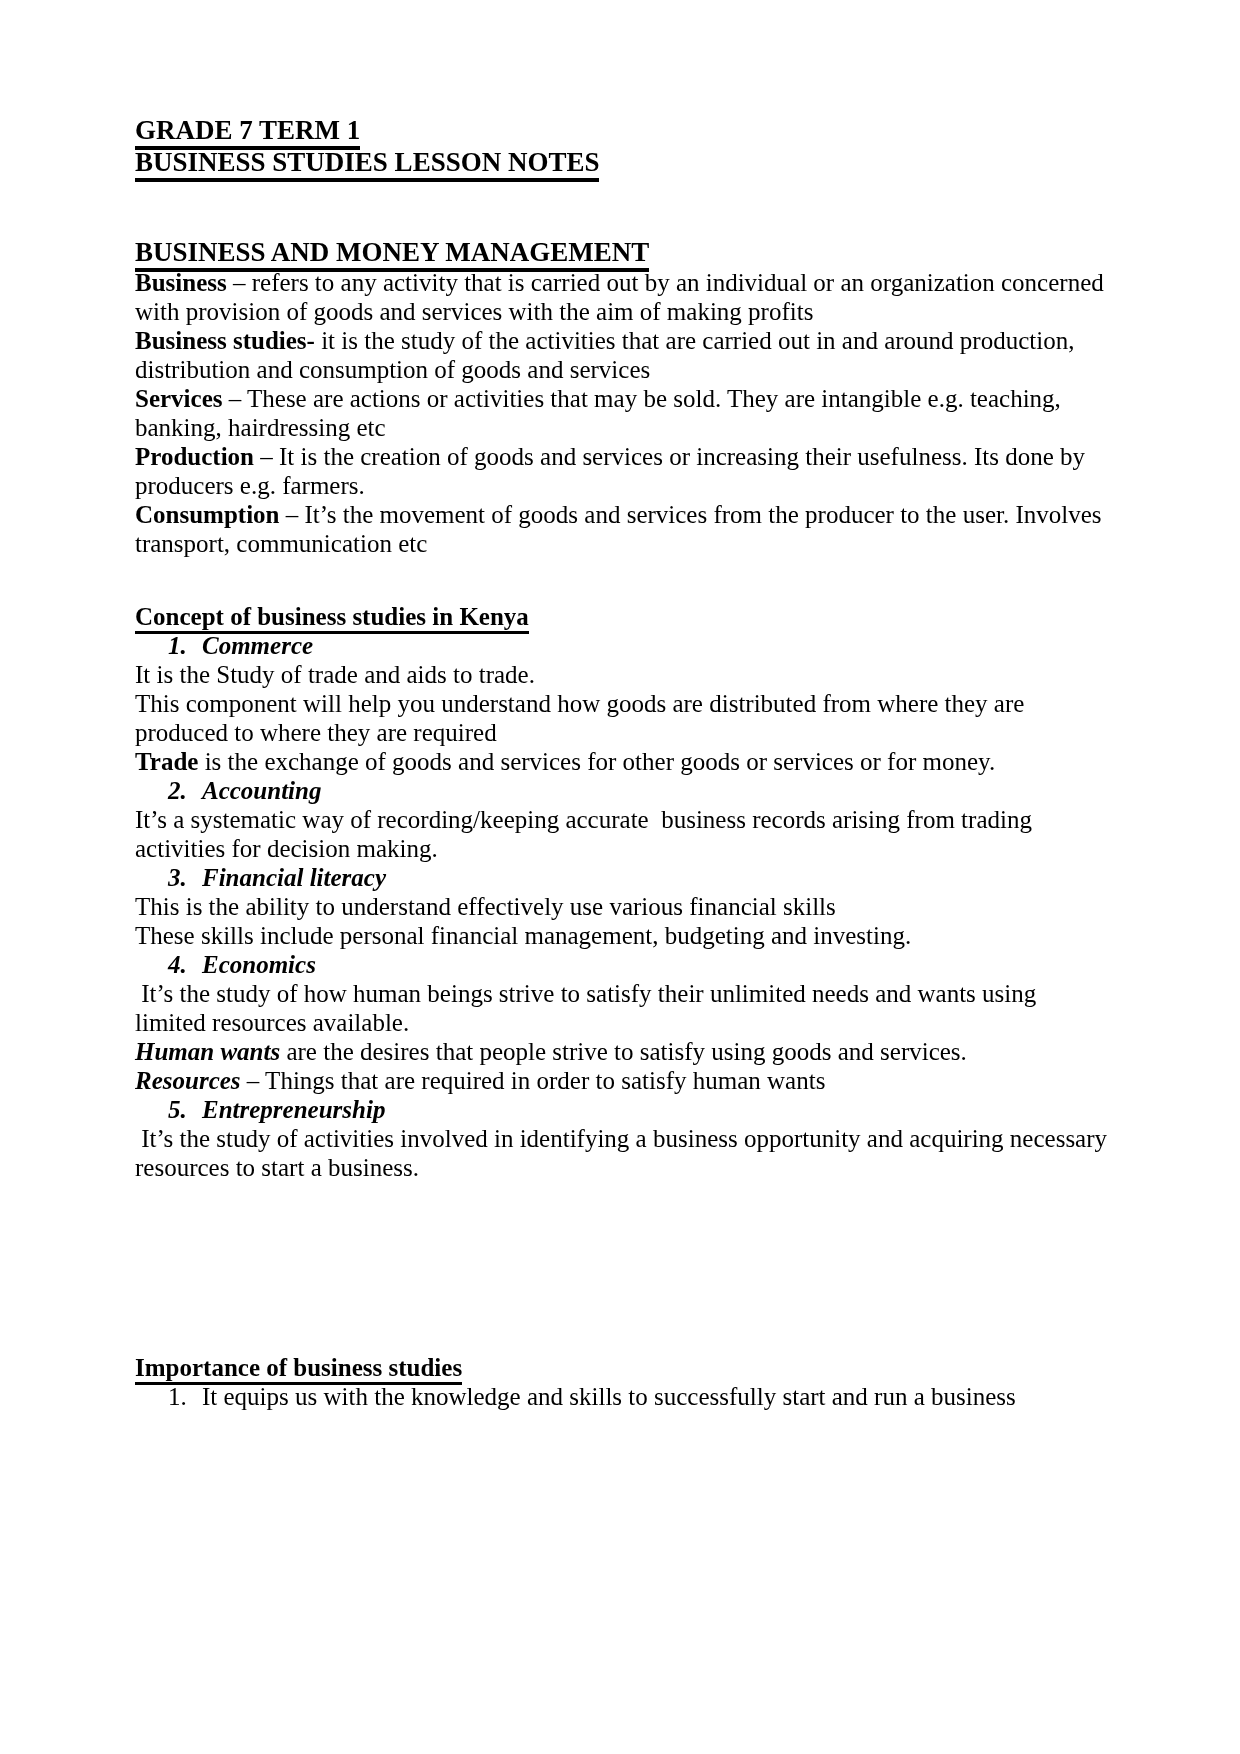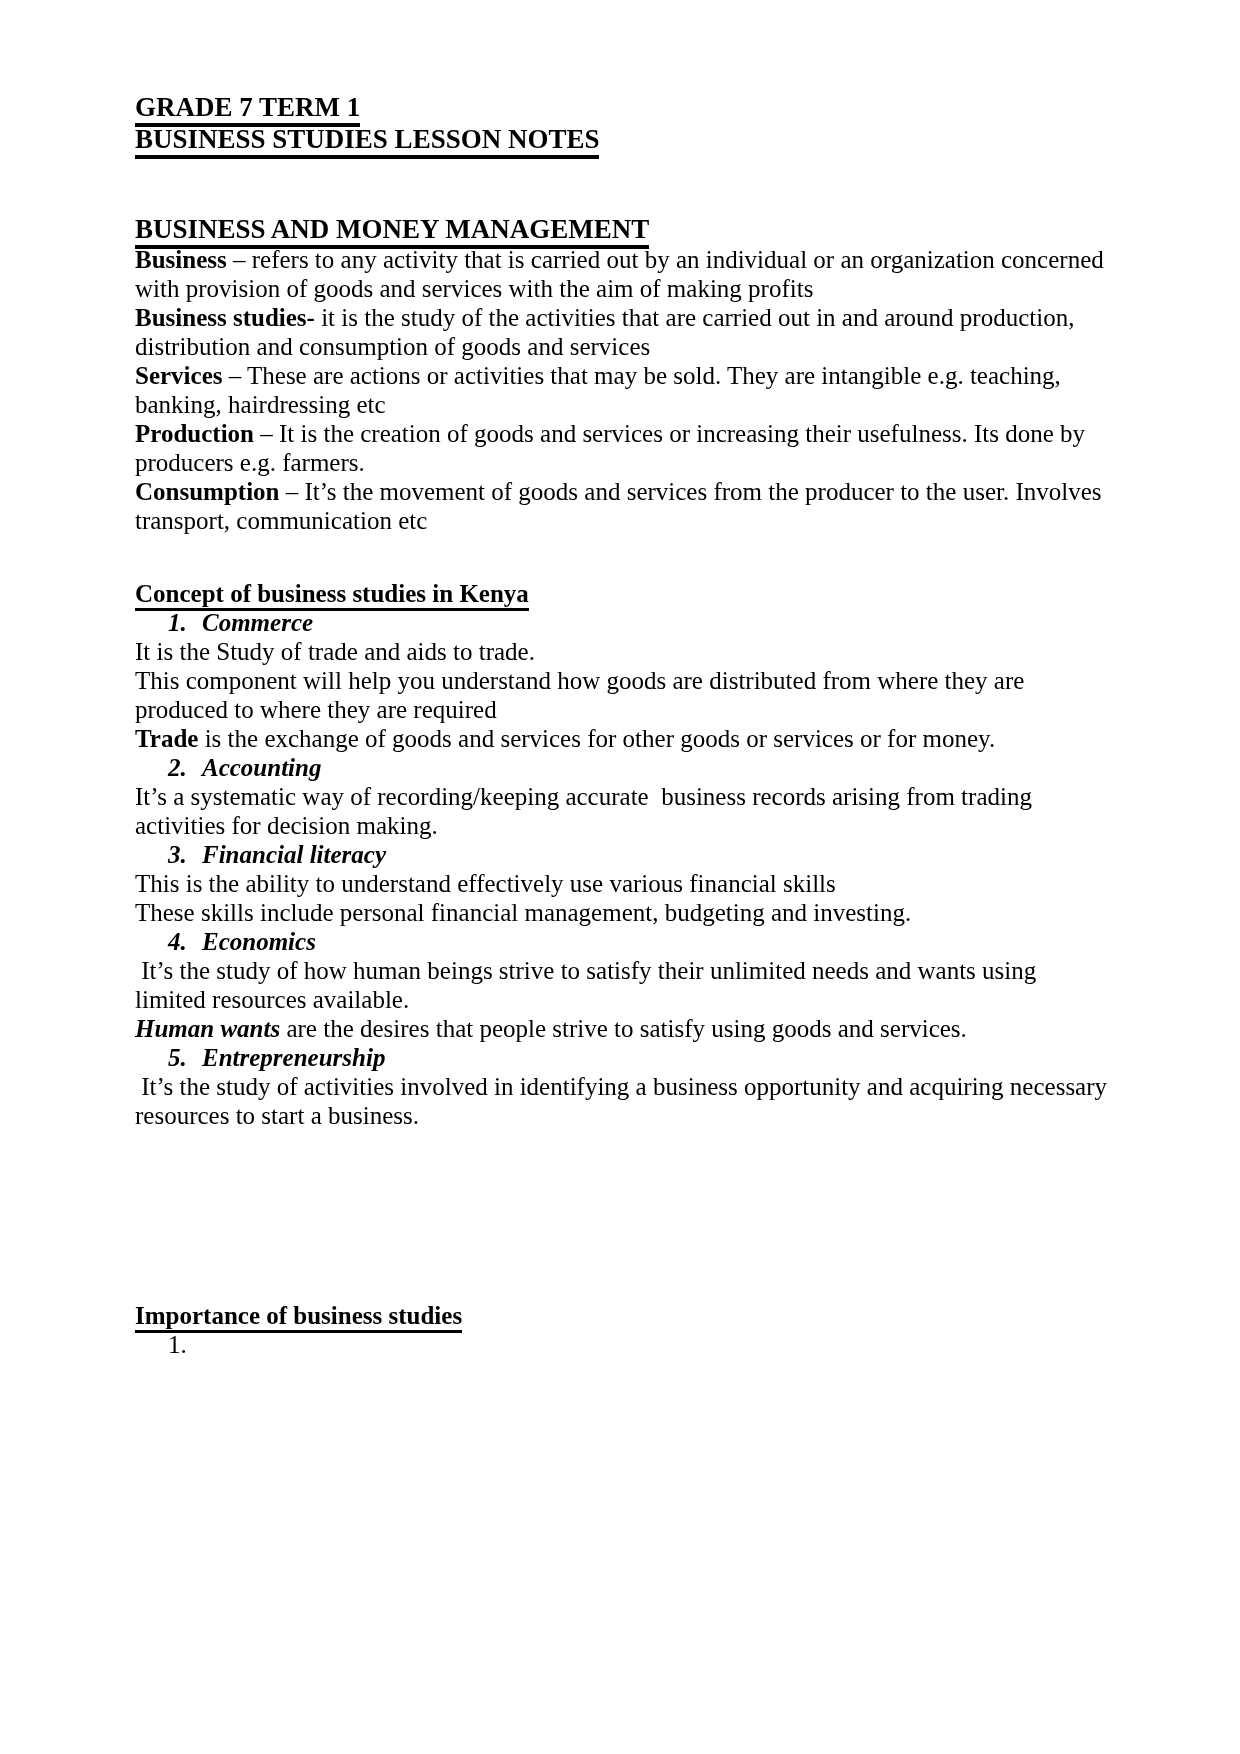--- a/index.html
+++ b/index.html
@@ -9,21 +9,21 @@
     height: 1754px;
     font-family: "Liberation Serif", "DejaVu Serif", serif;
     color: #000000;
     overflow: hidden;
   }
   .page {
     position: relative;
     width: 1240px;
     height: 1754px;
     background: #ffffff;
-    padding: 91px 132px 0 135px;
+    padding: 114px 132px 0 135px;
   }
   .content { width: 973px; }
   .heading {
     font-size: 27px;
     font-weight: bold;
     line-height: 32px;
     white-space: pre-wrap;
   }
   .heading .underlined { border-bottom: 4px solid #000; padding-bottom: 1px; }
   .subheading {
@@ -83,24 +83,26 @@
         <span class="list-text">Financial literacy</span>
       </div>
       <p class="paragraph"><span>This is the ability to understand effectively use various financial skills</span></p>
       <p class="paragraph"><span>These skills include personal financial management, budgeting and investing.</span></p>
       <div class="list-item emphasis">
         <span class="list-number">4.</span>
         <span class="list-text">Economics</span>
       </div>
       <p class="paragraph"><span> It’s the study of how human beings strive to satisfy their unlimited needs and wants using limited resources available.</span></p>
       <p class="paragraph"><span class="bold italic">Human wants</span><span> are the desires that people strive to satisfy using goods and services.</span></p>
+      <p class="paragraph"><span class="bold italic">Resources</span><span> – Things that are required in order to satisfy human wants</span></p>
       <div class="list-item emphasis">
         <span class="list-number">5.</span>
         <span class="list-text">Entrepreneurship</span>
       </div>
       <p class="paragraph"><span> It’s the study of activities involved in identifying a business opportunity and acquiring necessary resources to start a business.</span></p>
       <div class="spacer" style="height: 171px;"></div>
       <div class="subheading"><span class="underlined">Importance of business studies</span></div>
       <div class="list-item">
         <span class="list-number">1.</span>
+        <span class="list-text">It equips us with the knowledge and skills to successfully start and run a business</span>
       </div>
     </div>
 </div>
 
 </body></html>

